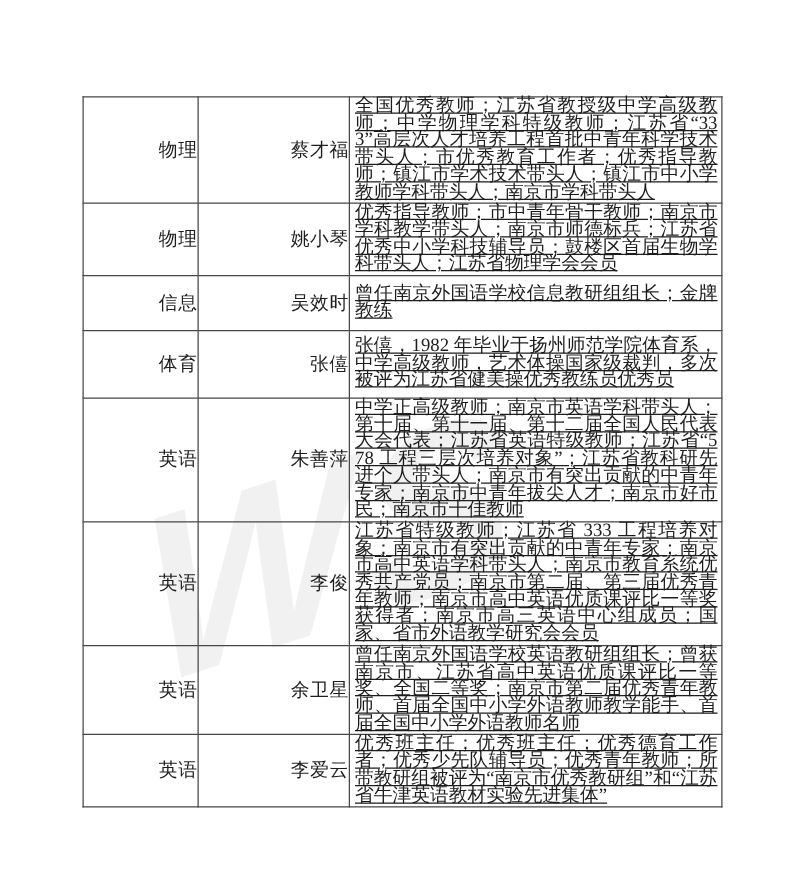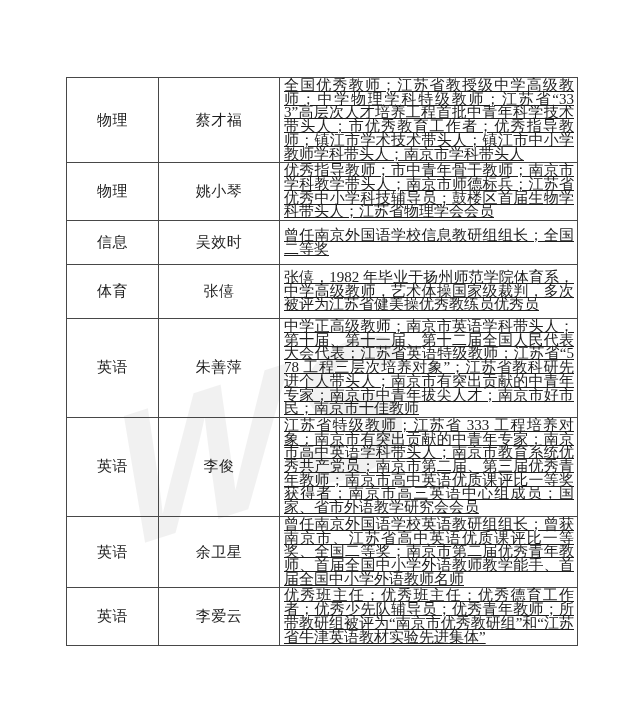--- a/index.html
+++ b/index.html
@@ -40,21 +40,21 @@
   }
   table.roster td {
     border: 1px solid #474747;
     background: transparent;
     vertical-align: middle;
   }
   col.c-subject { width: 92px; }
   col.c-name    { width: 121px; }
   col.c-desc    { width: 298px; }
   td.subject-cell, td.name-cell {
-    text-align: center;
+    text-align: right;
     font-size: 15px;
     letter-spacing: 0.5px;
   }
   td.desc-cell {
     font-size: 15px;
     line-height: 13.7px;
     padding: 1px 3px 1px 4px;
     text-align: justify;
     word-break: break-all;
     vertical-align: middle;
@@ -81,21 +81,21 @@
         <td class="desc-cell">全国优秀教师；江苏省教授级中学高级教师；中学物理学科特级教师；江苏省“333”高层次人才培养工程首批中青年科学技术带头人；市优秀教育工作者；优秀指导教师；镇江市学术技术带头人；镇江市中小学教师学科带头人；南京市学科带头人</td>
       </tr>
       <tr style="height:52px;">
         <td class="subject-cell">物理</td>
         <td class="name-cell">姚小琴</td>
         <td class="desc-cell">优秀指导教师；市中青年骨干教师；南京市学科教学带头人；南京市师德标兵；江苏省优秀中小学科技辅导员；鼓楼区首届生物学科带头人；江苏省物理学会会员</td>
       </tr>
       <tr style="height:44px;">
         <td class="subject-cell">信息</td>
         <td class="name-cell">吴效时</td>
-        <td class="desc-cell">曾任南京外国语学校信息教研组组长；全国二等奖</td>
+        <td class="desc-cell">曾任南京外国语学校信息教研组组长；金牌教练</td>
       </tr>
       <tr style="height:54px;">
         <td class="subject-cell">体育</td>
         <td class="name-cell">张僖</td>
         <td class="desc-cell">张僖，1982 年毕业于扬州师范学院体育系，中学高级教师，艺术体操国家级裁判，多次被评为江苏省健美操优秀教练员优秀员</td>
       </tr>
       <tr style="height:86px;">
         <td class="subject-cell">英语</td>
         <td class="name-cell">朱善萍</td>
         <td class="desc-cell">中学正高级教师；南京市英语学科带头人；第十届、第十一届、第十二届全国人民代表大会代表；江苏省英语特级教师；江苏省“578 工程三层次培养对象”；江苏省教科研先进个人带头人；南京市有突出贡献的中青年专家；南京市中青年拔尖人才；南京市好市民；南京市十佳教师</td>

